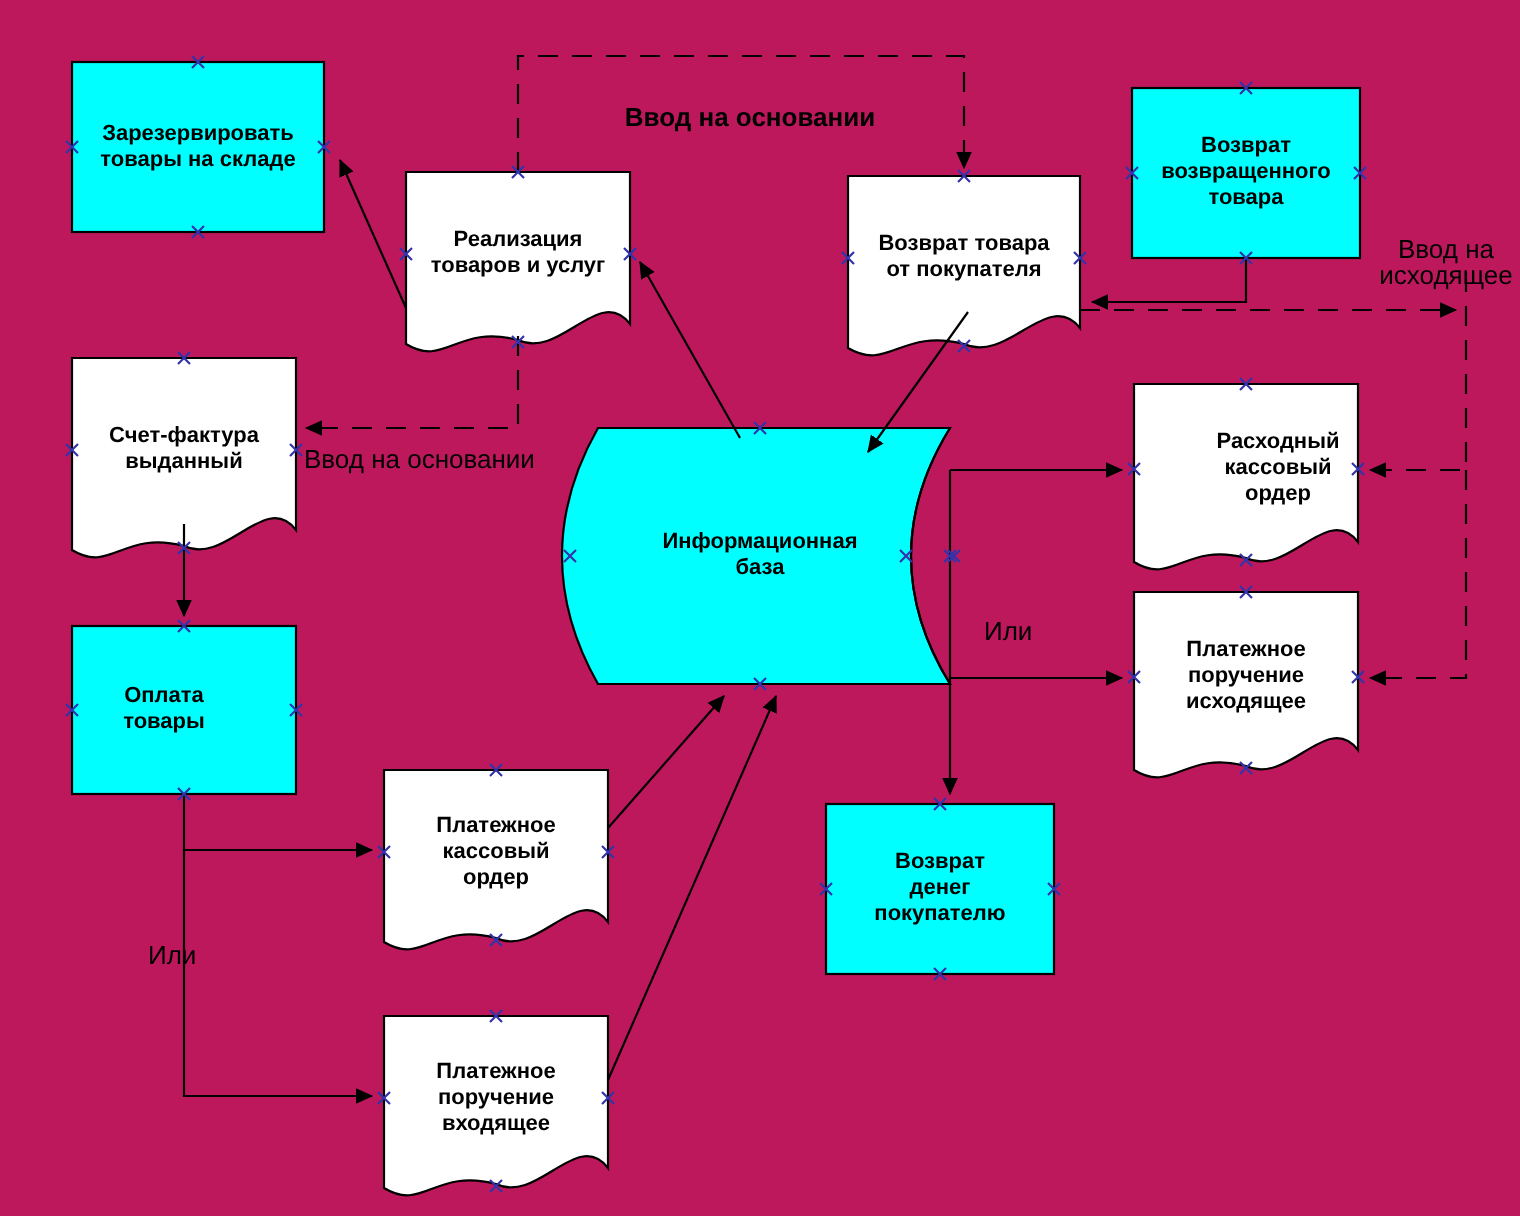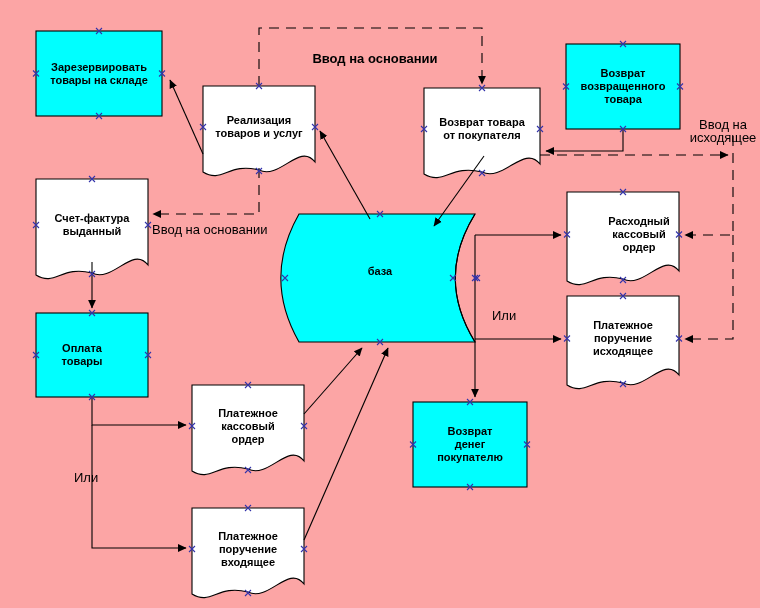--- a/index.html
+++ b/index.html
@@ -1,18 +1,18 @@
 <!DOCTYPE html>
 <html><head>
 <meta charset="utf-8">
 <style>
   html,body{margin:0;padding:0;background:#ffffff;}
   body{width:760px;height:608px;overflow:hidden;
        font-family:"Liberation Sans","DejaVu Sans",sans-serif;}
-  #stage{position:relative;width:760px;height:608px;background:#fca5a5;}
+  #stage{position:relative;width:760px;height:608px;background:#be185d;}
   #stage svg{position:absolute;left:0;top:0;width:760px;height:608px;}
   .lbl{position:absolute;text-align:center;font-weight:bold;color:#000000;
        font-size:11px;line-height:13px;pointer-events:none;}
   .edge-lbl{position:absolute;font-weight:normal;color:#000000;
        font-size:13px;line-height:13px;text-align:center;white-space:pre-line;}
 </style>
 </head>
 <body>
 
 <div id="stage">
@@ -242,20 +242,21 @@
       <div class="lbl" style="left: 566px; top: 67px; width: 114px;">
         <div>Возврат</div>
         <div>возвращенного</div>
         <div>товара</div>
       </div>
       <div class="lbl" style="left: 36px; top: 212px; width: 112px;">
         <div>Счет-фактура</div>
         <div>выданный</div>
       </div>
       <div class="lbl" style="left: 285px; top: 265px; width: 190px;">
+        <div>Информационная</div>
         <div>база</div>
       </div>
       <div class="lbl" style="left: 567px; top: 215px; width: 112px; margin-left: 16px;">
         <div>Расходный</div>
         <div>кассовый</div>
         <div>ордер</div>
       </div>
       <div class="lbl" style="left: 567px; top: 319px; width: 112px;">
         <div>Платежное</div>
         <div>поручение</div>

